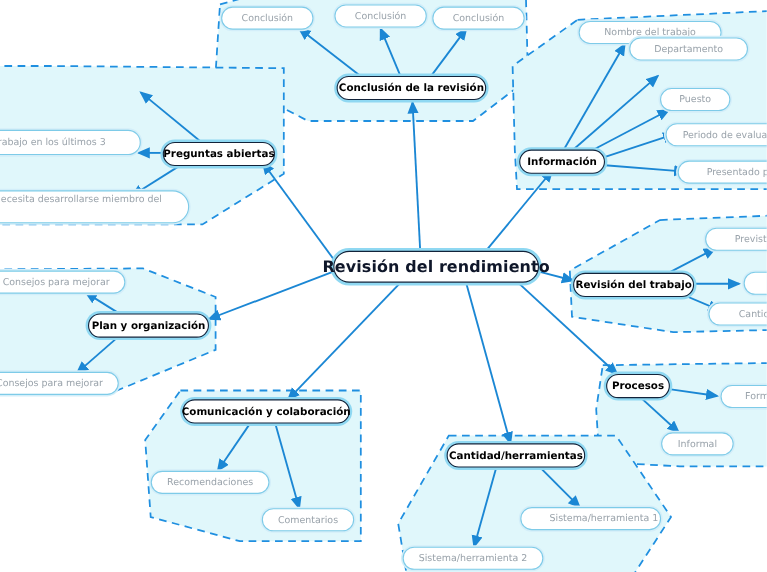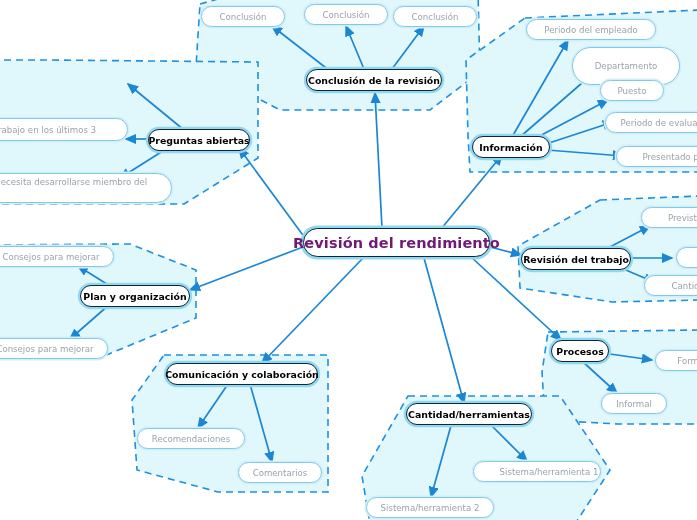--- a/index.html
+++ b/index.html
@@ -21,21 +21,21 @@
     box-sizing:border-box;
     display:flex;align-items:center;justify-content:center;
     white-space:nowrap;
     border-radius:999px;
     background:#ffffff;
   }
   
   .node.root{
     border:1.6px solid #12233a;
     box-shadow:0 0 0 2.6px #8fd8f2;
-    font-size:14.5px;font-weight:bold;color:#701a75;
+    font-size:14.5px;font-weight:bold;color:#0f172a;
     letter-spacing:.1px;
   }
   
   .node.branch{
     border:1.5px solid #12233a;
     box-shadow:0 0 0 2.2px #8fd8f2;
     font-size:9.4px;font-weight:bold;color:#000000;
   }
   
   .node.leaf{
@@ -129,23 +129,23 @@
       <span>Conclusión</span>
     </div>
     <div class="node leaf" style="left:393px;top:6px;width:84px;height:21px;">
       <span>Conclusión</span>
     </div>
 
     <div class="node branch" style="left:472px;top:136px;width:78px;height:22px;">
       <span>Información</span>
     </div>
     <div class="node leaf" style="left:526px;top:19px;width:130px;height:21px;">
-      <span>Periodo del empleado</span>
-    </div>
-    <div class="node leaf" style="left:572px;top:47px;width:108px;height:38px;">
+      <span>Nombre del trabajo</span>
+    </div>
+    <div class="node leaf" style="left:572px;top:34px;width:108px;height:21px;">
       <span>Departamento</span>
     </div>
     <div class="node leaf" style="left:600px;top:80px;width:64px;height:21px;">
       <span>Puesto</span>
     </div>
     <div class="node leaf" style="left:605px;top:112px;width:126px;height:21px;">
       <span>Periodo de evaluación</span>
     </div>
     <div class="node leaf" style="left:616px;top:146px;width:118px;height:21px;">
       <span>Presentado por</span>

